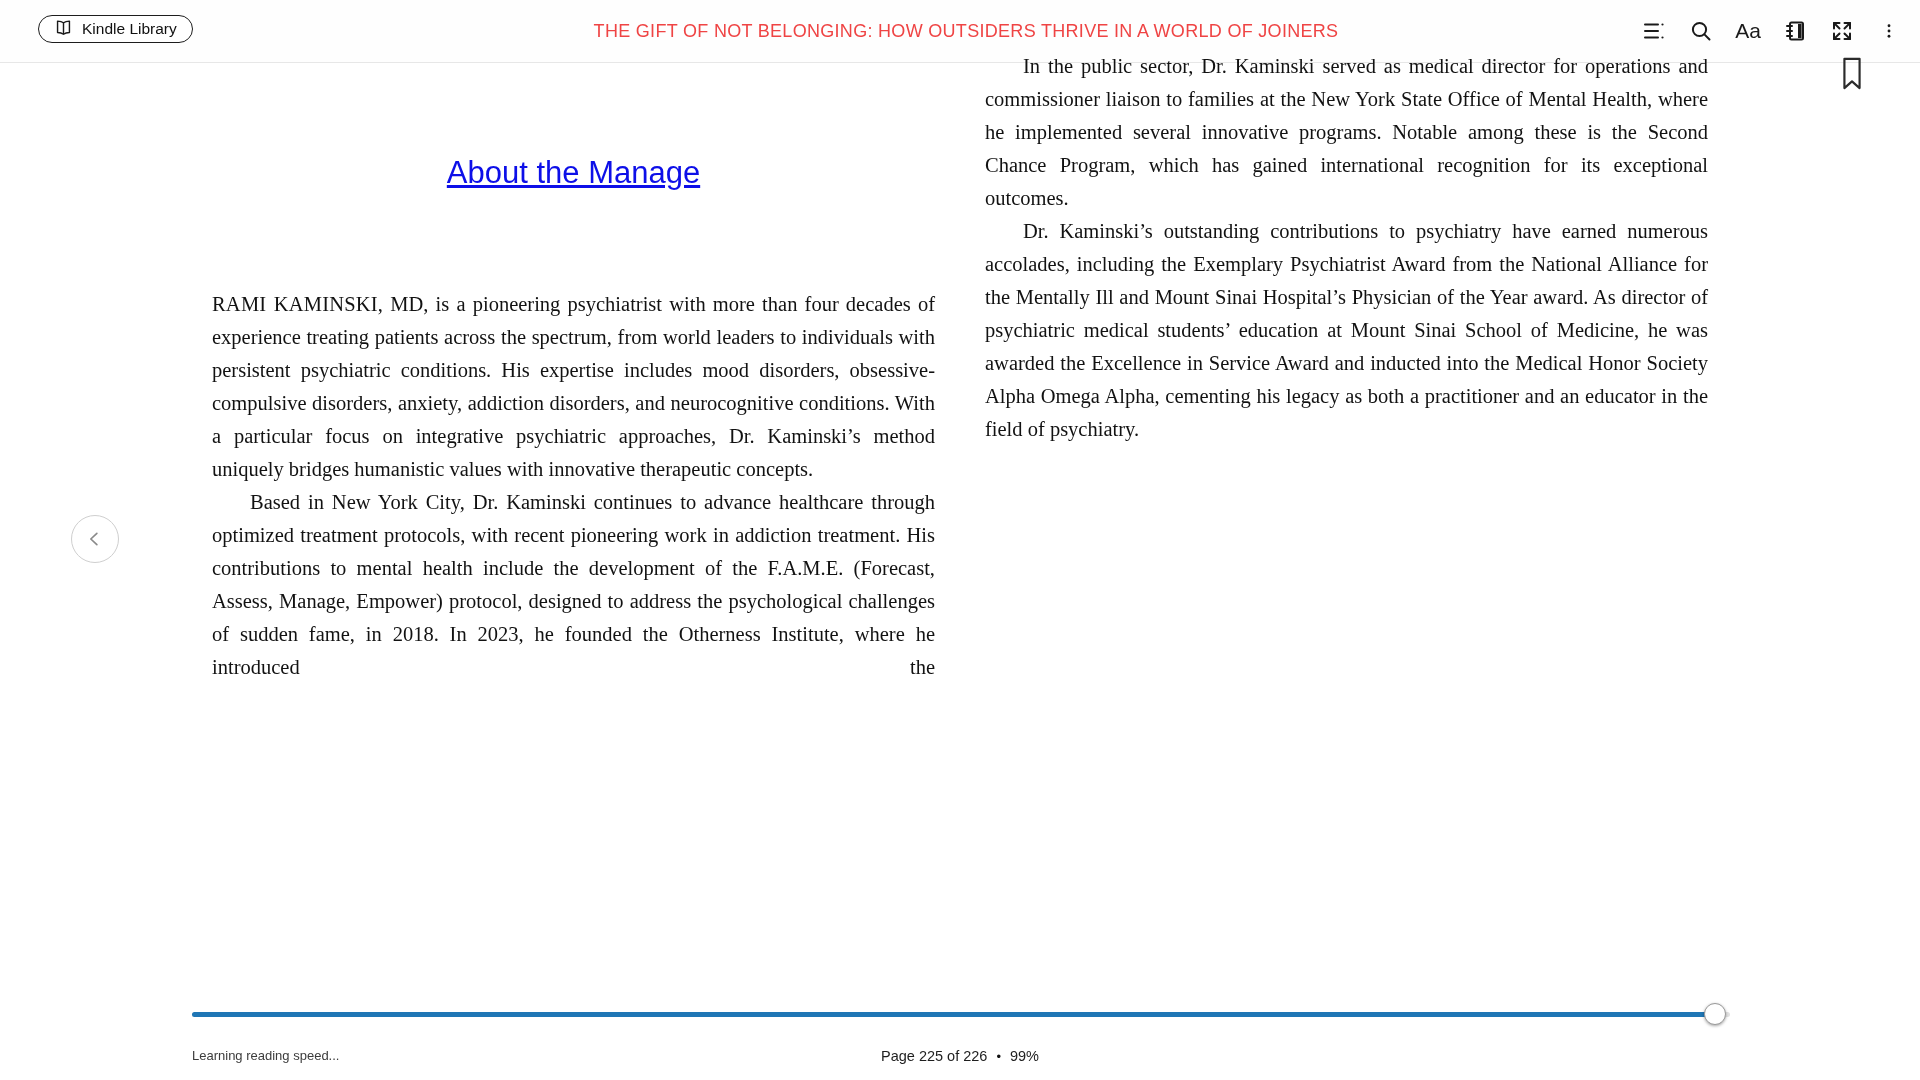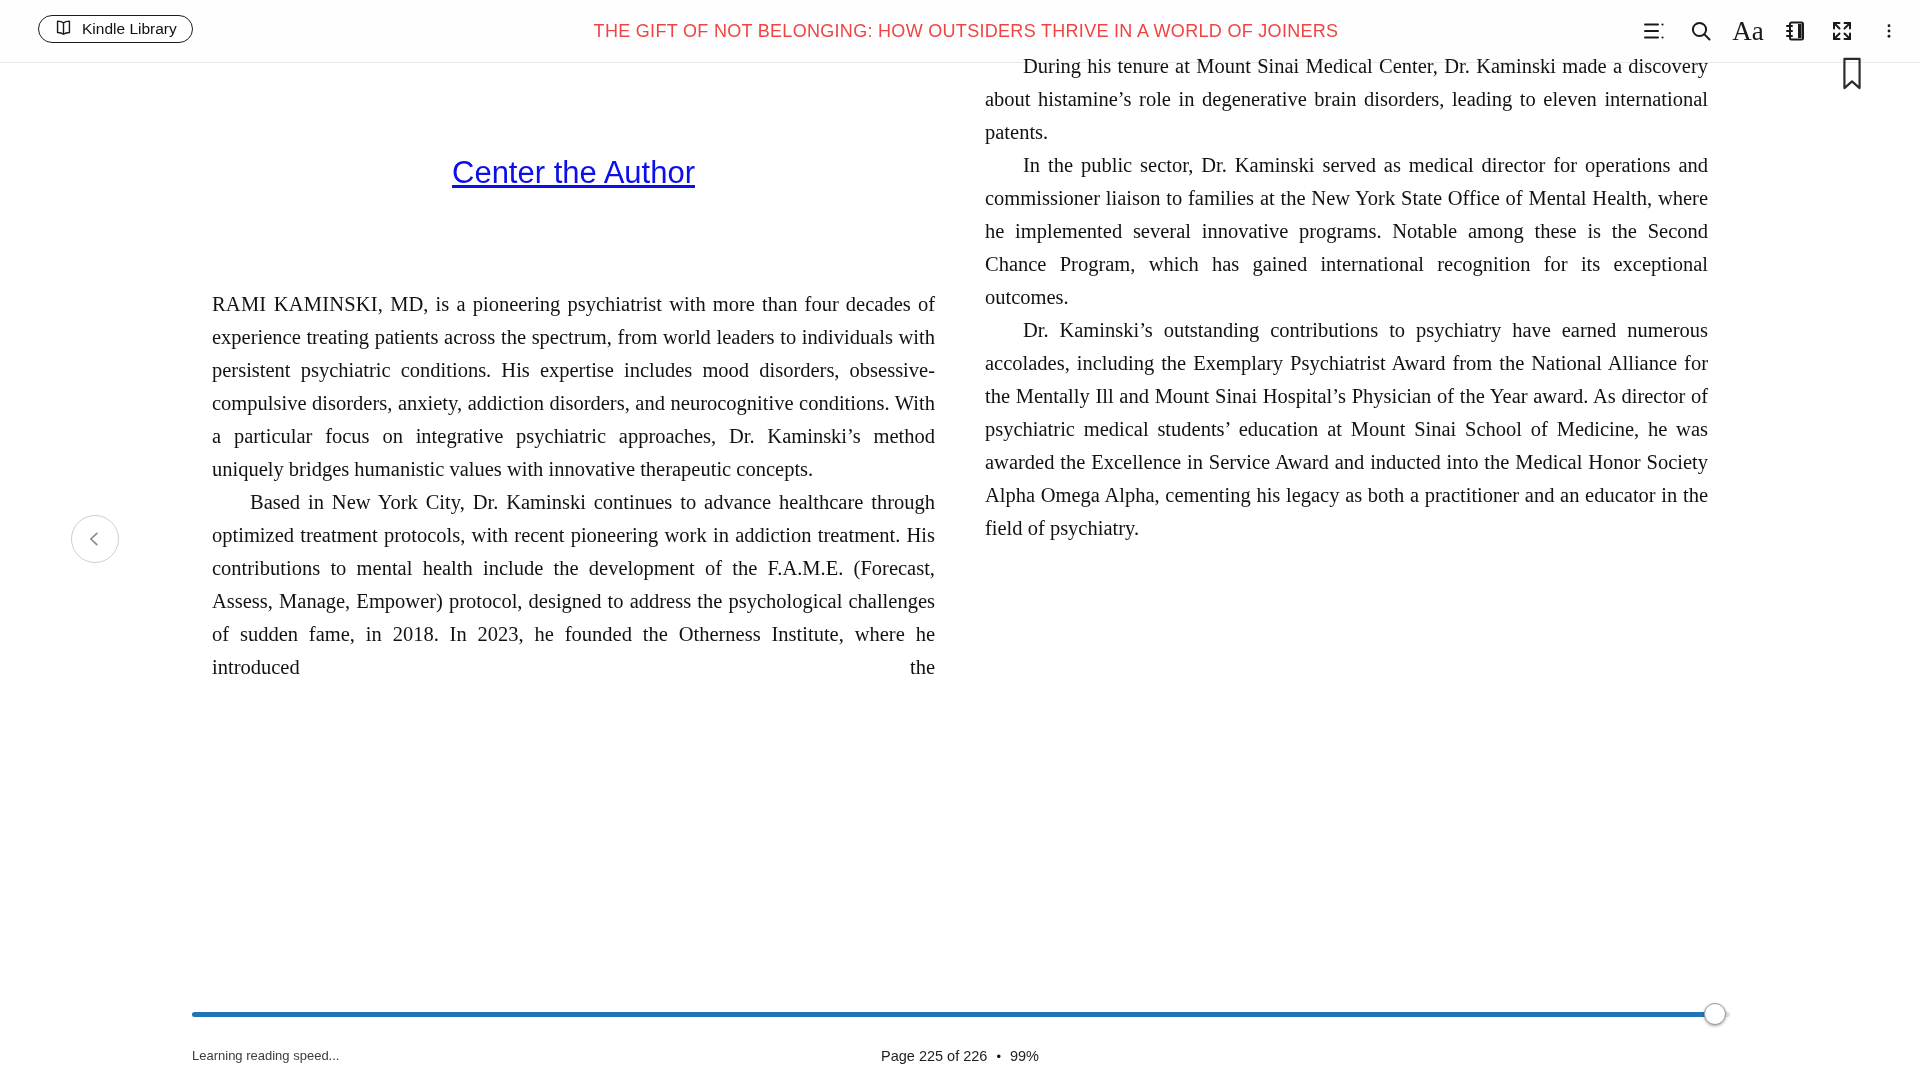--- a/index.html
+++ b/index.html
@@ -25,21 +25,21 @@
   }
   .header-icons{
     position:absolute;right:18px;top:0;height:62px;
     display:flex;align-items:center;gap:21px;
   }
   .hicon{
     width:26px;height:26px;display:flex;align-items:center;justify-content:center;
     cursor:pointer;color:#1a1a1a;
   }
   .hicon svg{display:block;}
-  .aa-glyph{font-size:27px;color:#1a1a1a;font-family:Liberation Serif, serif;}
+  .aa-glyph{font-size:21px;color:#1a1a1a;font-family:Liberation Sans, sans-serif;}
   .bookmark{
     position:absolute;left:1839px;top:56px;width:26px;height:36px;cursor:pointer;color:#2b2b2b;
   }
   
   .nav-prev{
     position:absolute;left:71px;top:515px;width:48px;height:48px;border-radius:50%;
     border:1px solid #cfcfcf;background:#fff;display:flex;align-items:center;justify-content:center;
     color:#8a8a8a;cursor:pointer;box-sizing:border-box;
   }
   
@@ -149,29 +149,28 @@
     <path d="M5 2h14v27l-7-6.2L5 29V2Z"></path>
   </svg>
 </div>
 
 <div class="nav-prev">
   <svg width="26" height="26" viewBox="0 0 28 28" fill="none" stroke="#8a8a8a" stroke-width="1.8" stroke-linecap="round" stroke-linejoin="round">
     <polyline points="16,8 9.5,14 16,20"></polyline>
   </svg>
 </div>
 
-<div class="chapter-heading book" style="font-family: &quot;Liberation Sans&quot;, sans-serif; color: rgb(13, 15, 232);">Center the Author</div>
+<div class="chapter-heading book" style="font-family: &quot;Liberation Sans&quot;, sans-serif; color: rgb(13, 15, 232);">About the Manage</div>
 
 <div class="col col-left book">
   <p><span class="lead-bold">RAMI KAMINSKI,</span><span> MD, is a pioneering psychiatrist with more than four decades of experience treating patients across the spectrum, from world leaders to individuals with persistent psychiatric conditions. His expertise includes mood disorders, obsessive-compulsive disorders, anxiety, addiction disorders, and neurocognitive conditions. With a particular focus on integrative psychiatric approaches, Dr. Kaminski’s method uniquely bridges humanistic values with innovative therapeutic concepts.</span></p>
   <p class="indent cont-justify">Based in New York City, Dr. Kaminski continues to advance healthcare through optimized treatment protocols, with recent pioneering work in addiction treatment. His contributions to mental health include the development of the F.A.M.E. (Forecast, Assess, Manage, Empower) protocol, designed to address the psychological challenges of sudden fame, in 2018. In 2023, he founded the Otherness Institute, where he introduced the</p>
 </div>
 
 <div class="col col-right book">
-  <p class="indent">During his tenure at Mount Sinai Medical Center, Dr. Kaminski made a discovery about histamine’s role in degenerative brain disorders, leading to eleven international patents.</p>
   <p class="indent">In the public sector, Dr. Kaminski served as medical director for operations and commissioner liaison to families at the New York State Office of Mental Health, where he implemented several innovative programs. Notable among these is the Second Chance Program, which has gained international recognition for its exceptional outcomes.</p>
   <p class="indent">Dr. Kaminski’s outstanding contributions to psychiatry have earned numerous accolades, including the Exemplary Psychiatrist Award from the National Alliance for the Mentally Ill and Mount Sinai Hospital’s Physician of the Year award. As director of psychiatric medical students’ education at Mount Sinai School of Medicine, he was awarded the Excellence in Service Award and inducted into the Medical Honor Society Alpha Omega Alpha, cementing his legacy as both a practitioner and an educator in the field of psychiatry.</p>
 </div>
 
 <div class="progress-track">
   <div class="progress-fill" style="width: 99%; background: rgb(31, 118, 181);"></div>
   <div class="progress-knob" style="left: calc(99% - 11px);"></div>
 </div>
 
 <div class="footer-status">Learning reading speed...</div>

